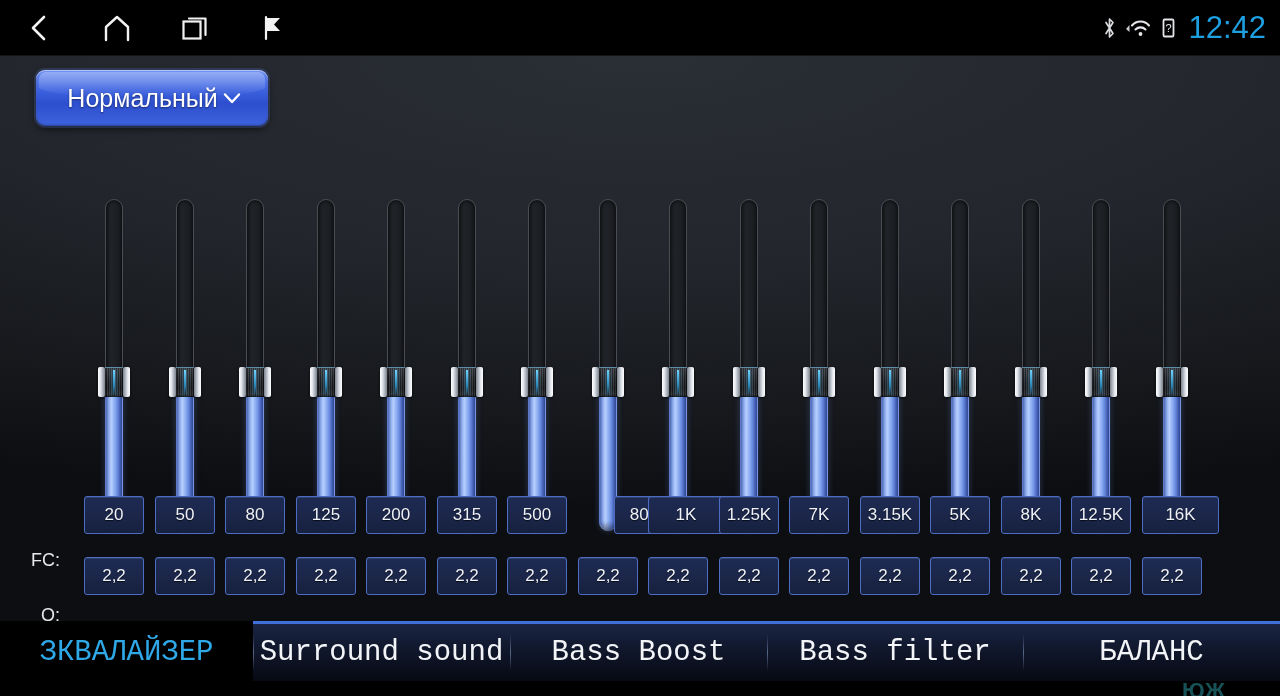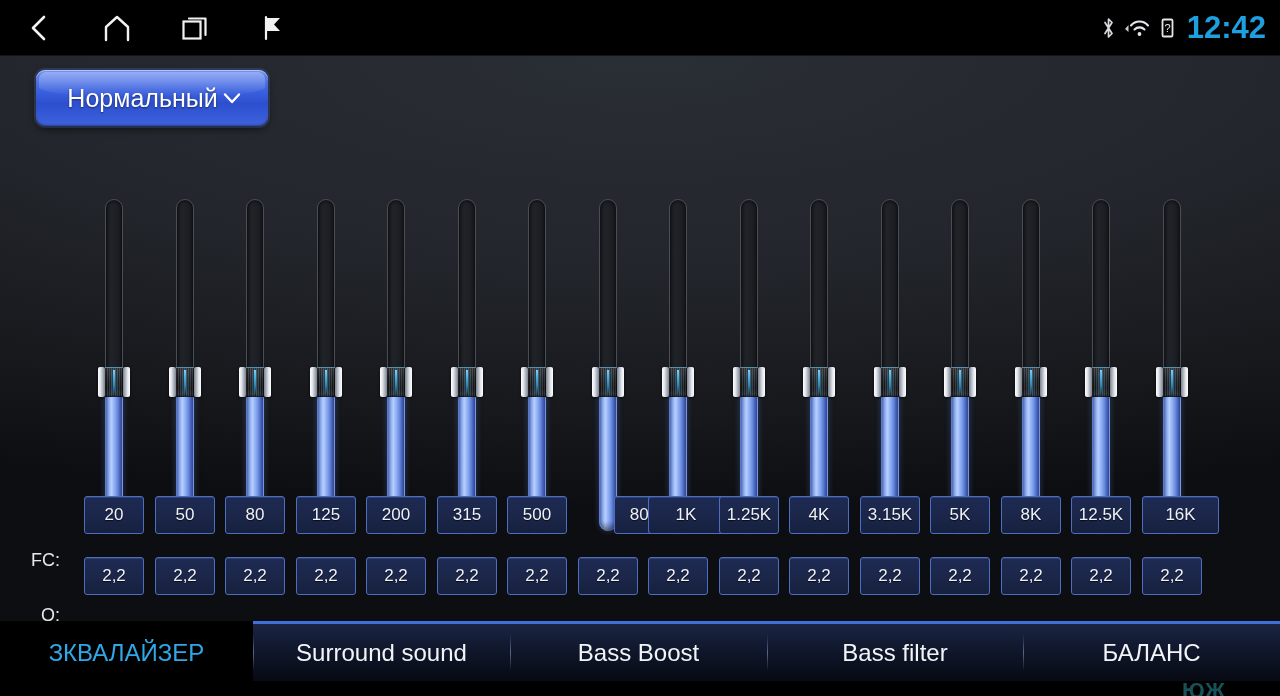--- a/index.html
+++ b/index.html
@@ -24,21 +24,21 @@
     cursor:pointer;
   }
   .nav-btn svg{ display:block; }
 
   .status-right{
     position:absolute; right:14px; top:0; height:56px;
     display:flex; align-items:center; gap:7px;
   }
   .sysicon{ display:flex; align-items:center; }
   .clock{
-    color:#1e9fe0; font-size:31px; font-weight:700; letter-spacing:0px;
+    color:#1e9fe0; font-size:31px; font-weight:400; letter-spacing:0px;
     margin-left:5px; line-height:1; padding-bottom:2px;
   }
 
   
   .main{
     position:absolute; left:0; top:56px; width:1280px; height:565px;
     background:
       radial-gradient(115% 80% at 50% 0%, #2a2e35 0%, #23262c 45%, #16181c 80%, #0d0e11 100%);
   }
 
@@ -147,24 +147,25 @@
   
   .tabbar{
     position:absolute; left:0; bottom:0; width:1280px; height:75px;
     background:#000;
     display:flex;
   }
   .tab{
     position:relative;
     display:flex; align-items:center; justify-content:center;
     height:60px;
-    color:#f2f4f8; font-size:24px;
+    color:#f2f4f8; font-size:29px;
     cursor:pointer;
     background:linear-gradient(180deg,#1a2543 0%, #121a31 35%, #070a13 100%);
     border-top:3px solid #3f6fd8;
+    font-family:Liberation Mono, monospace;
   }
   .tab + .tab::before{
     content:""; position:absolute; left:0; top:10px; bottom:10px; width:1px;
     background:linear-gradient(180deg, rgba(140,160,205,0), rgba(150,170,215,.55), rgba(140,160,205,0));
   }
   .tab.active{
     color:#2fa8e8; background:#000; border-top:3px solid transparent;
   }
   .tab.active::before{ display:none; }
   .watermark{
@@ -404,21 +405,21 @@
         <div class="cell" style="left: 84px; top: 440px; width: 60px;">20</div>
         <div class="cell" style="left: 155px; top: 440px; width: 60px;">50</div>
         <div class="cell" style="left: 225px; top: 440px; width: 60px;">80</div>
         <div class="cell" style="left: 296px; top: 440px; width: 60px;">125</div>
         <div class="cell" style="left: 366px; top: 440px; width: 60px;">200</div>
         <div class="cell" style="left: 437px; top: 440px; width: 60px;">315</div>
         <div class="cell" style="left: 507px; top: 440px; width: 60px;">500</div>
         <div class="cell" style="left: 578px; top: 440px; width: 60px; margin-left: 36px;">800</div>
         <div class="cell" style="left: 648px; top: 440px; width: 76px;">1K</div>
         <div class="cell" style="left: 719px; top: 440px; width: 60px;">1.25K</div>
-        <div class="cell" style="left: 789px; top: 440px; width: 60px;">4K</div>
+        <div class="cell" style="left: 789px; top: 440px; width: 60px;">7K</div>
         <div class="cell" style="left: 860px; top: 440px; width: 60px;">3.15K</div>
         <div class="cell" style="left: 930px; top: 440px; width: 60px;">5K</div>
         <div class="cell" style="left: 1001px; top: 440px; width: 60px;">8K</div>
         <div class="cell" style="left: 1071px; top: 440px; width: 60px;">12.5K</div>
         <div class="cell" style="left: 1142px; top: 440px; width: 77px;">16K</div>
       </div>
     <div id="q-row">
         <div class="cell" style="left: 84px; top: 501px; width: 60px;">2,2</div>
         <div class="cell" style="left: 155px; top: 501px; width: 60px;">2,2</div>
         <div class="cell" style="left: 225px; top: 501px; width: 60px;">2,2</div>

